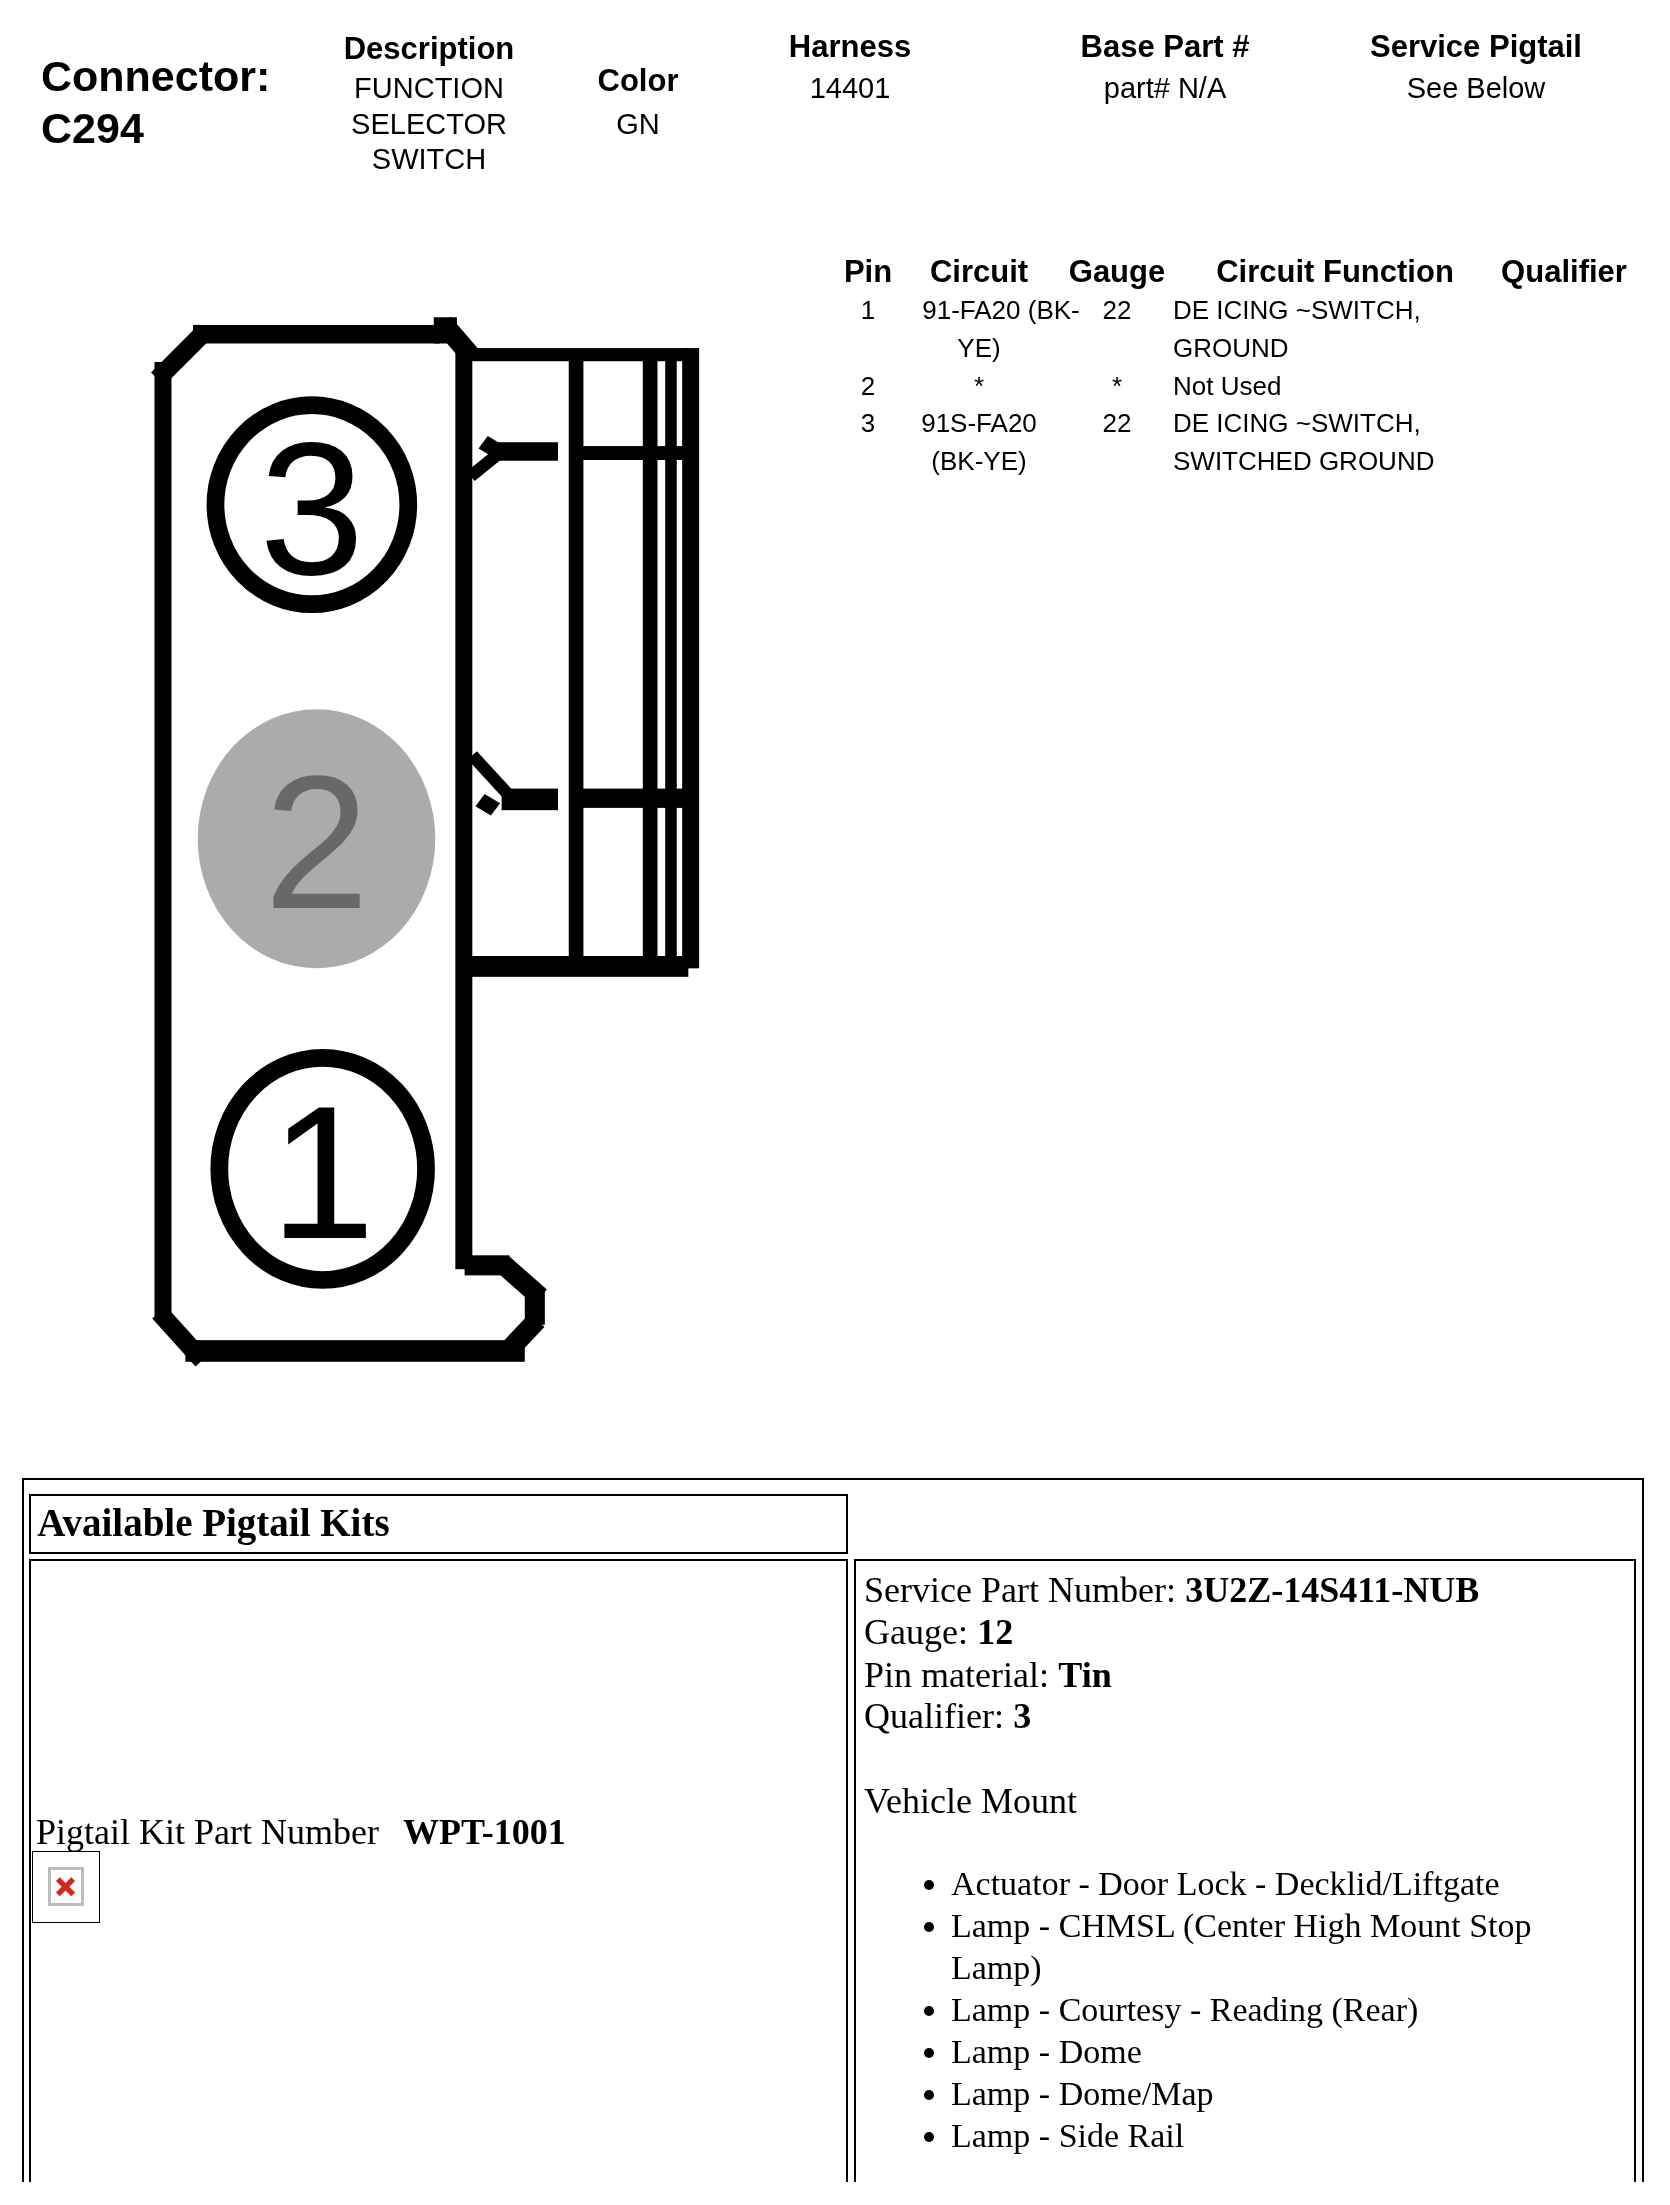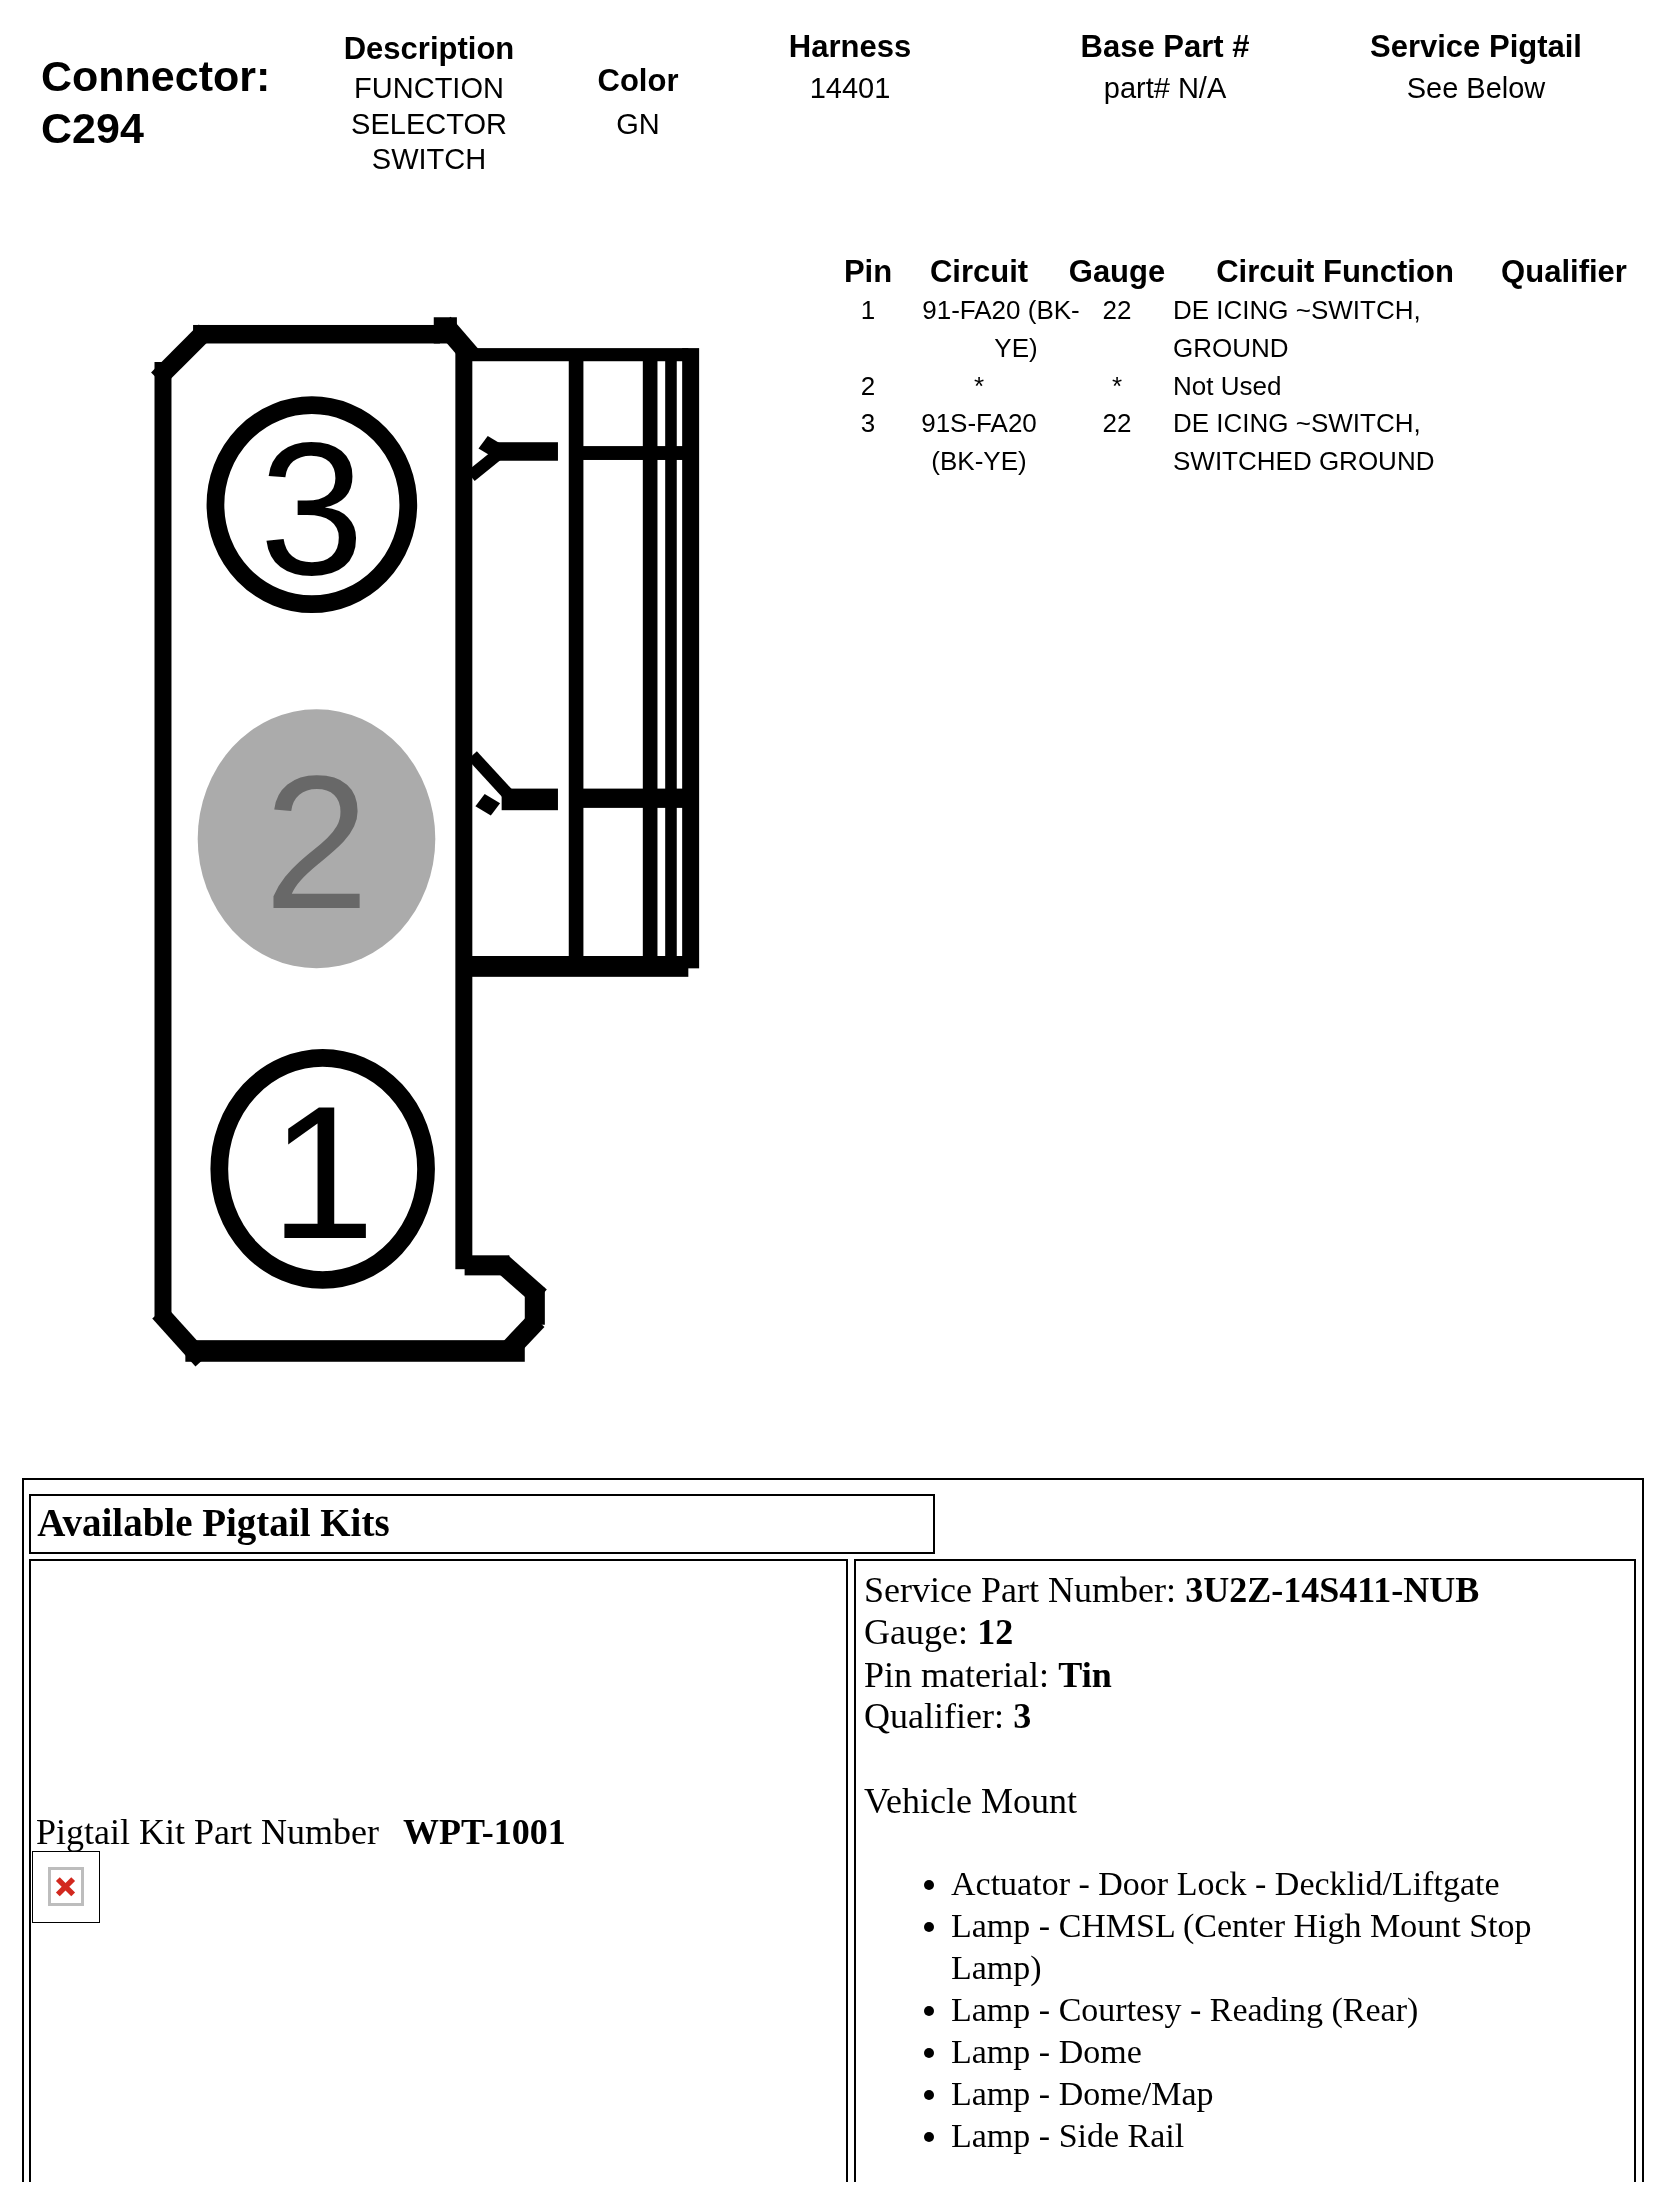--- a/index.html
+++ b/index.html
@@ -48,21 +48,21 @@
 <div class="abs ctr sans-38" style="left:1476px; top:72px;">See Below</div>
 
 <div class="abs ctr sans-b40" style="left:868px; top:254px;">Pin</div>
 <div class="abs ctr sans-b40" style="left:979px; top:254px;">Circuit</div>
 <div class="abs ctr sans-b40" style="left:1117px; top:254px;">Gauge</div>
 <div class="abs ctr sans-b40" style="left:1335px; top:254px;">Circuit Function</div>
 <div class="abs ctr sans-b40" style="left:1564px; top:254px;">Qualifier</div>
 
 <div class="abs ctr sans-34" style="left:868px; top:296px;">1</div>
 <div class="abs ctr sans-34" style="left:979px; top:296px;margin-left:22px;">91-FA20 (BK-</div>
-<div class="abs ctr sans-34" style="left:1016px; top:334px;">YE)</div>
+<div class="abs ctr sans-34" style="left:979px; top:334px;">YE)</div>
 <div class="abs ctr sans-34" style="left:1117px; top:296px;">22</div>
 <div class="abs sans-34" style="left:1173px; top:296px;">DE ICING ~SWITCH,</div>
 <div class="abs sans-34" style="left:1173px; top:334px;">GROUND</div>
 <div class="abs ctr sans-34" style="left:1564px; top:296px;"></div>
 
 <div class="abs ctr sans-34" style="left:868px; top:372px;">2</div>
 <div class="abs ctr sans-34" style="left:979px; top:372px;">*</div>
 <div class="abs ctr sans-34" style="left:1117px; top:372px;">*</div>
 <div class="abs sans-34" style="left:1173px; top:372px;">Not Used</div>
 <div class="abs ctr sans-34" style="left:1564px; top:372px;"></div>
@@ -118,21 +118,21 @@
   <ellipse cx="410" cy="1088" rx="154" ry="168" fill="#ababab"></ellipse>
   <ellipse cx="418" cy="1516" rx="134" ry="144" fill="#ffffff" stroke="#000000" stroke-width="23"></ellipse>
 
   <text x="404" y="745" font-family="Liberation Sans, sans-serif" font-size="245" text-anchor="middle" fill="#000000">3</text>
   <text x="410" y="1178" font-family="Liberation Sans, sans-serif" font-size="245" text-anchor="middle" fill="#686868">2</text>
   <text x="418" y="1606" font-family="Liberation Sans, sans-serif" font-size="245" text-anchor="middle" fill="#000000">1</text>
 </svg>
 
 <div class="box noband" style="left:22.4px; top:1478px; width:1622px; height:704px;"></div>
 
-<div class="box" style="left:29px; top:1494px; width:906px; height:60px;">
+<div class="box" style="left:29px; top:1494px; width:819px; height:60px;">
   <div class="serif big-title" style="padding-left:6.2px; line-height:54px;">Available Pigtail Kits</div>
 </div>
 
 <div class="box noband" style="left:29px; top:1559px; width:819px; height:623px;"></div>
 
 <div class="box noband" style="left:854px; top:1559px; width:782px; height:623px;"></div>
 
 <div class="abs serif kitline" style="left:36px; top:1812px;">
   <span>Pigtail Kit Part Number</span><b>WPT-1001</b>
 </div>

